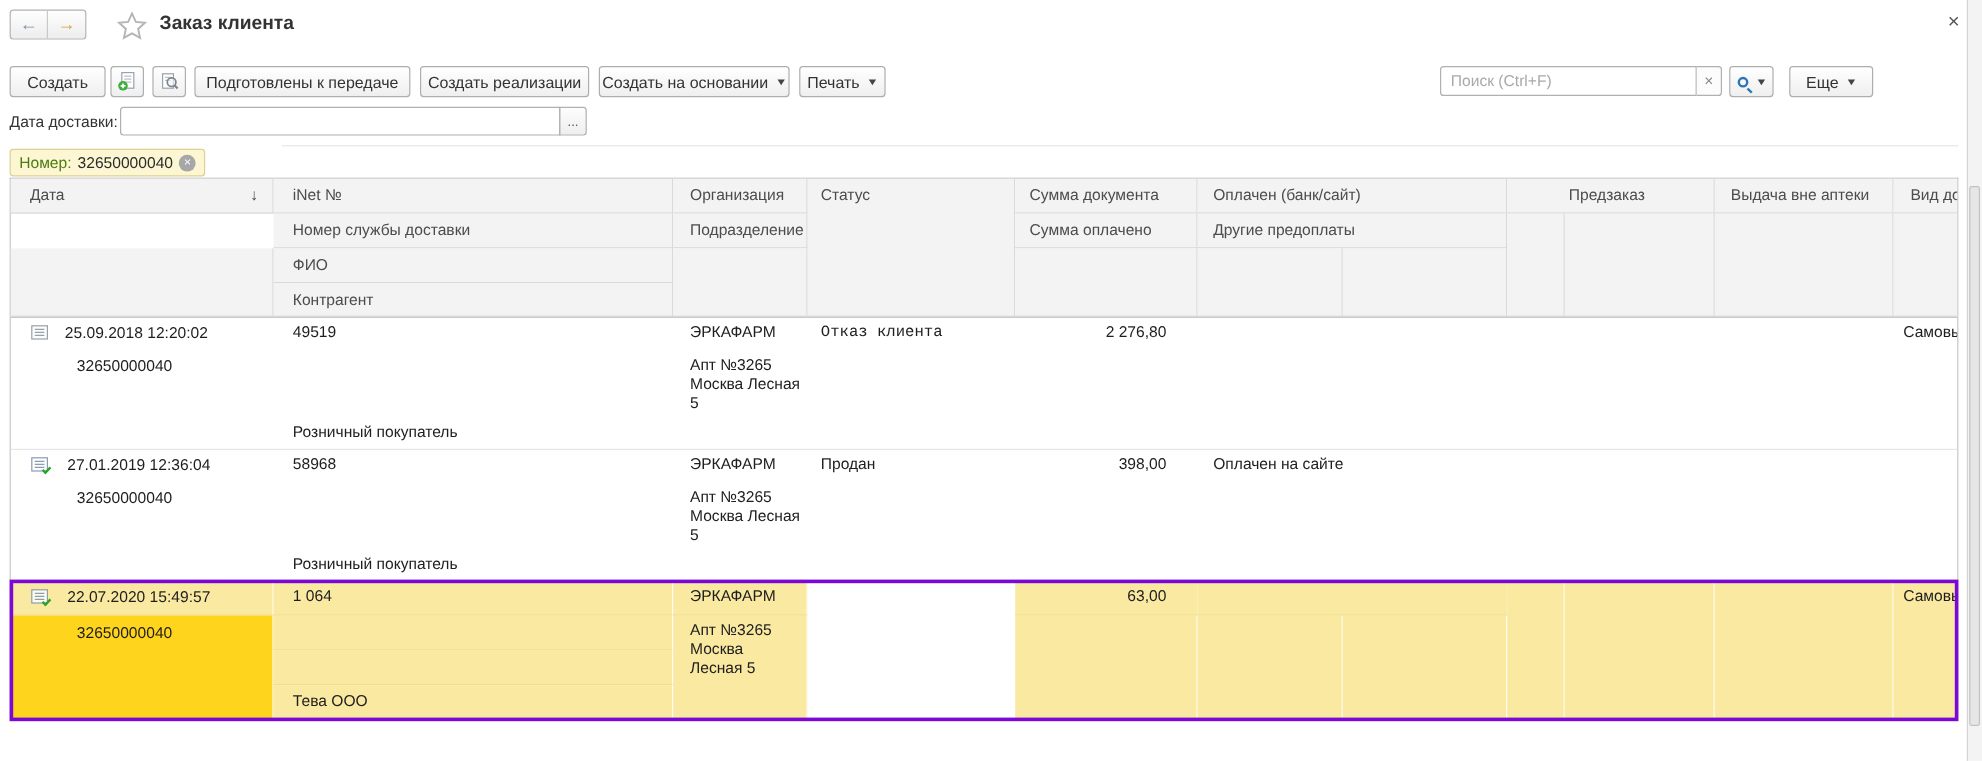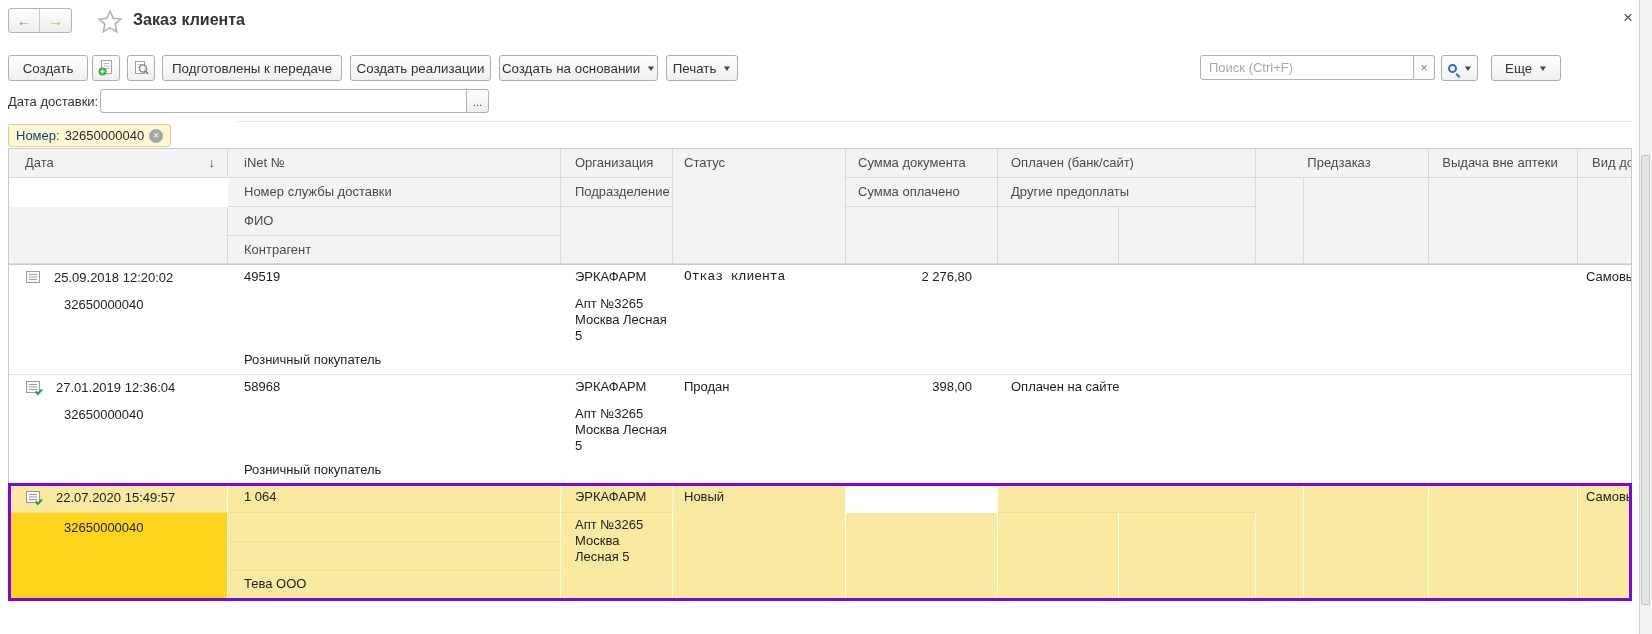--- a/index.html
+++ b/index.html
@@ -44,21 +44,21 @@
     border-radius:3px 0 0 3px; background:#fff; }
   .dd-dots { left:466px; top:89px; width:23px; height:24px; border:1px solid #b0b0b0;
     background:linear-gradient(#fdfdfd,#eee); border-radius:0 3px 3px 0; display:flex;
     align-items:flex-end; justify-content:center; color:#555; font-size:11px; padding-bottom:4px; cursor:pointer; }
 
   .hsep { left:235px; top:121px; width:1397px; height:1px; background:#e6e6e6; }
 
   
   .tag { left:8px; top:124px; height:23px; background:#fcf6d2; border:1px solid #ddd091;
     border-radius:3px; display:flex; align-items:center; padding:0 7px; gap:5px; }
-  .tag-label { color:#0c4a6e; }
+  .tag-label { color:#4d7c0f; }
   .tag-value { color:#2b2b2b; }
   .tag-x { width:14px; height:14px; border-radius:50%; background:#a7a7a7; color:#fff;
     font-size:10px; line-height:14px; text-align:center; cursor:pointer; }
 
   
   .table { left:8px; top:148px; width:1624px; height:452px; border:1px solid #c9c9c9;
     border-bottom:none; position:absolute; }
   .grid { display:grid; width:1622px;
     grid-template-columns:219px 333px 112px 173px 152px 121px 137px 48px 125px 149px 53px;
     grid-template-rows:29px 29px 29px 28px 28px 27px 28px 27px 28px 27px 28px 27px 29px 29px 29px 29px; }
@@ -255,21 +255,21 @@
         </span>
       <span>22.07.2020 15:49:57</span>
     </div>
     <div class="cell indent goldcell sel-br" style="grid-area:14/1/17/2;padding-top:7px;">32650000040</div>
     <div class="cell sel sel-bb sel-br" style="grid-area:13/2/14/3;">1 064</div>
     <div class="cell sel sel-bb sel-br" style="grid-area:14/2/15/3;"></div>
     <div class="cell sel sel-bb sel-br" style="grid-area:15/2/16/3;"></div>
     <div class="cell sel sel-br" style="grid-area:16/2/17/3;">Тева ООО</div>
     <div class="cell sel sel-bb sel-br" style="grid-area:13/3/14/4;padding-left:14px;">ЭРКАФАРМ</div>
     <div class="cell wrap sel sel-br" style="grid-area:14/3/17/4;padding-left:14px;">Апт №3265 Москва Лесная 5</div>
-    <div class="cell sel sel-br" style="grid-area:13/4/17/5;padding-left:11px;">Новый</div>
+    <div class="cell num sel sel-bb" style="grid-area:13/5/14/6;">63,00</div>
     <div class="cell sel sel-br" style="grid-area:14/5/17/6;"></div>
     <div class="cell sel sel-bb" style="grid-area:13/6/14/8;"></div>
     <div class="cell sel sel-br" style="grid-area:14/6/17/7;"></div>
     <div class="cell sel sel-br" style="grid-area:14/7/17/8;"></div>
     <div class="cell sel sel-br" style="grid-area:13/8/17/9;"></div>
     <div class="cell sel sel-br" style="grid-area:13/9/17/10;"></div>
     <div class="cell sel sel-br" style="grid-area:13/10/17/11;"></div>
     <div class="cell sel" style="grid-area:13/11/17/12;padding-left:8px;">Самовывоз</div>
   </div>
 

